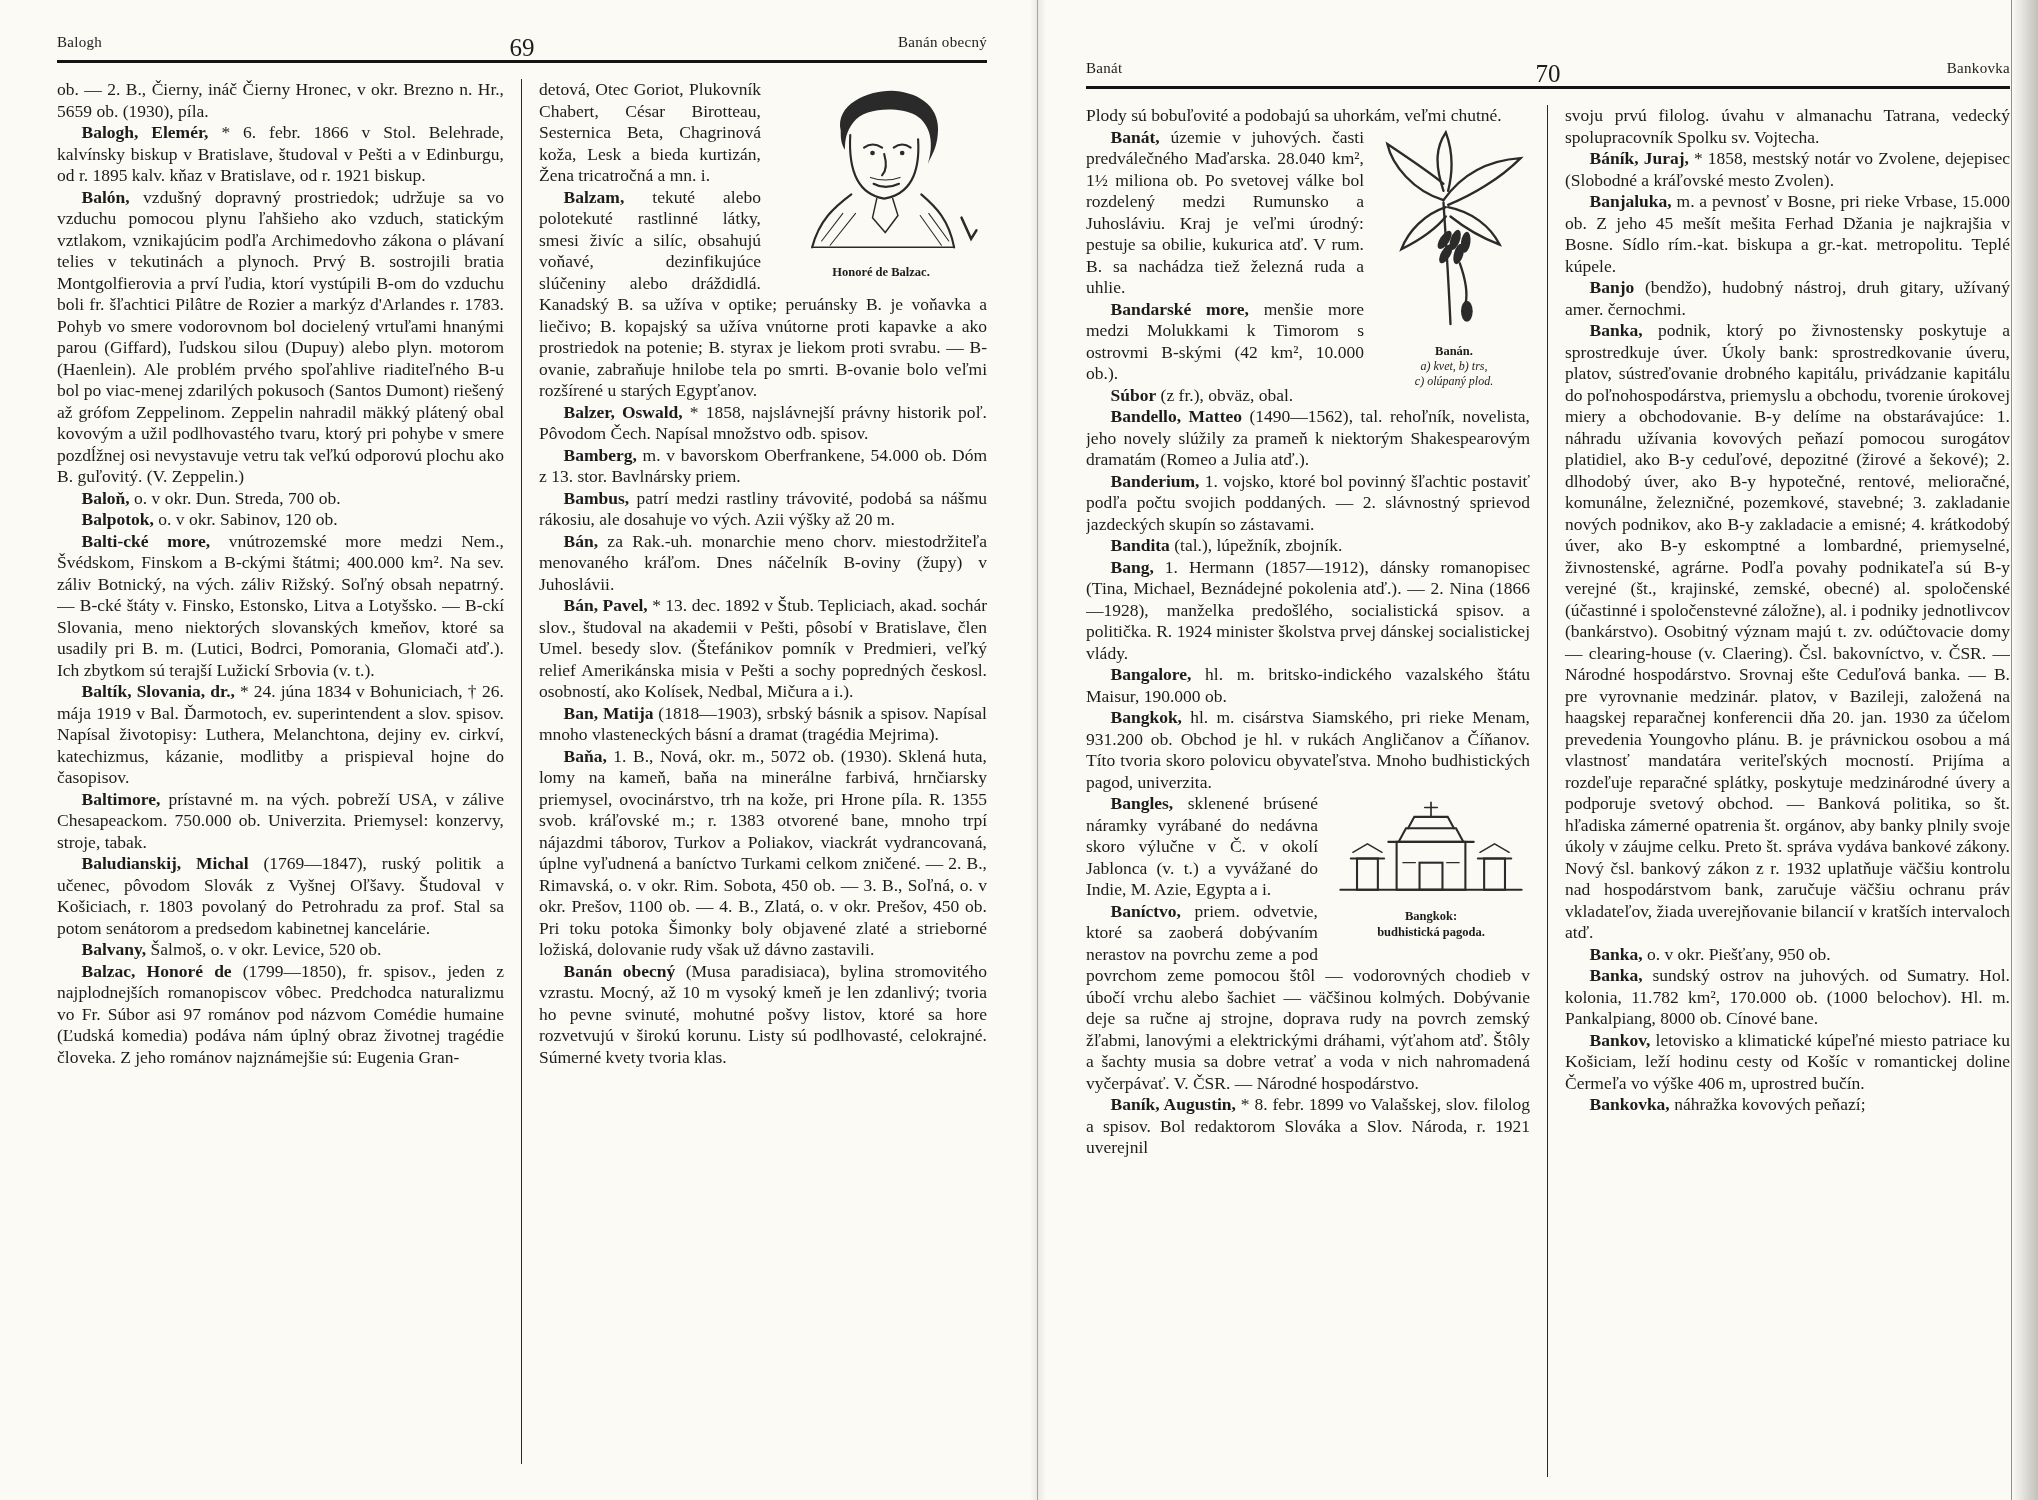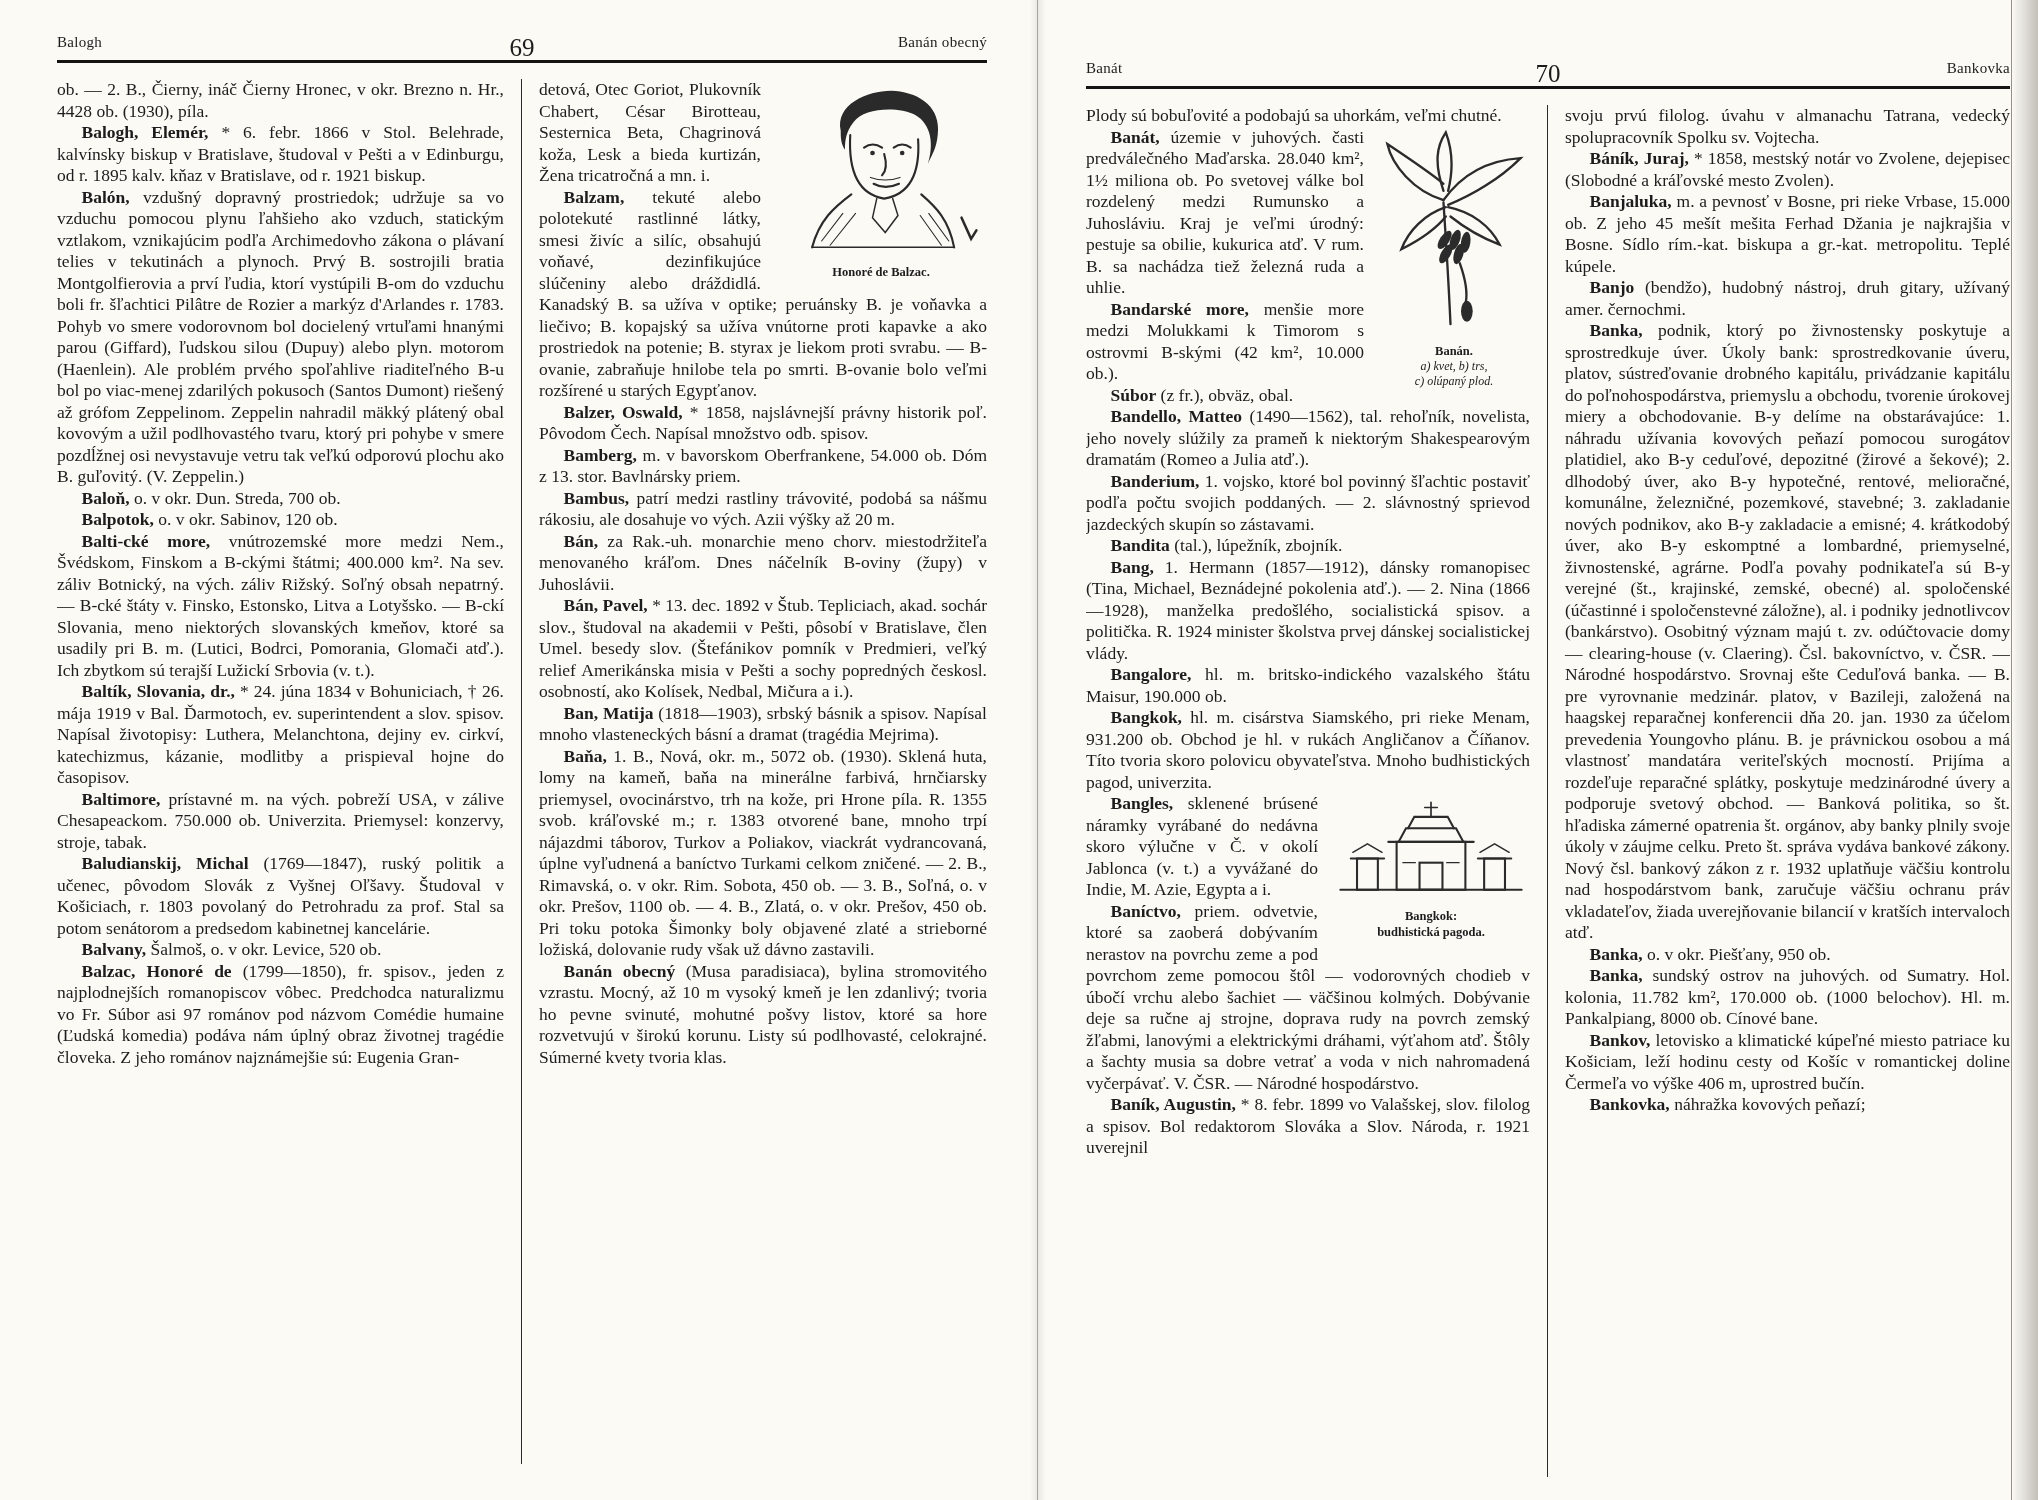--- a/index.html
+++ b/index.html
@@ -51,21 +51,21 @@
 <div class="book-edge-right"></div>
 
 <section class="page page-left">
   <header class="page-header">
     <span class="hw">Balogh</span>
     <span class="pn">69</span>
     <span class="hw">Banán obecný</span>
   </header>
   <div class="cols">
     <div class="col col-a">
-        <p class="entry cont">ob. — 2. B., Čierny, ináč Čierny Hronec, v okr. Brezno n. Hr., 4428 ob. (1930), píla.</p>
+        <p class="entry cont">ob. — 2. B., Čierny, ináč Čierny Hronec, v okr. Brezno n. Hr., 5659 ob. (1930), píla.</p>
         <p class="entry"><b class="lead">Balogh, Elemér,</b> * 6. febr. 1866 v Stol. Belehrade, kalvínsky biskup v Bratislave, študoval v Pešti a v Edinburgu, od r. 1895 kalv. kňaz v Bratislave, od r. 1921 biskup.</p>
         <p class="entry"><b class="lead">Balón,</b> vzdušný dopravný prostriedok; udržuje sa vo vzduchu pomocou plynu ľahšieho ako vzduch, statickým vztlakom, vznikajúcim podľa Archimedovho zákona o plávaní telies v tekutinách a plynoch. Prvý B. sostrojili bratia Montgolfierovia a prví ľudia, ktorí vystúpili B-om do vzduchu boli fr. šľachtici Pilâtre de Rozier a markýz d'Arlandes r. 1783. Pohyb vo smere vodorovnom bol docielený vrtuľami hnanými parou (Giffard), ľudskou silou (Dupuy) alebo plyn. motorom (Haenlein). Ale problém prvého spoľahlive riaditeľného B-u bol po viac-menej zdarilých pokusoch (Santos Dumont) riešený až grófom Zeppelinom. Zeppelin nahradil mäkký plátený obal kovovým a užil podlhovastého tvaru, ktorý pri pohybe v smere pozdĺžnej osi nevystavuje vetru tak veľkú odporovú plochu ako B. guľovitý. (V. Zeppelin.)</p>
         <p class="entry"><b class="lead">Baloň,</b> o. v okr. Dun. Streda, 700 ob.</p>
         <p class="entry"><b class="lead">Balpotok,</b> o. v okr. Sabinov, 120 ob.</p>
         <p class="entry"><b class="lead">Balti-cké more,</b> vnútrozemské more medzi Nem., Švédskom, Finskom a B-ckými štátmi; 400.000 km². Na sev. záliv Botnický, na vých. záliv Rižský. Soľný obsah nepatrný. — B-cké štáty v. Finsko, Estonsko, Litva a Lotyšsko. — B-ckí Slovania, meno niektorých slovanských kmeňov, ktoré sa usadily pri B. m. (Lutici, Bodrci, Pomorania, Glomači atď.). Ich zbytkom sú terajší Lužickí Srbovia (v. t.).</p>
         <p class="entry"><b class="lead">Baltík, Slovania, dr.,</b> * 24. júna 1834 v Bohuniciach, † 26. mája 1919 v Bal. Ďarmotoch, ev. superintendent a slov. spisov. Napísal životopisy: Luthera, Melanchtona, dejiny ev. cirkví, katechizmus, kázanie, modlitby a prispieval hojne do časopisov.</p>
         <p class="entry"><b class="lead">Baltimore,</b> prístavné m. na vých. pobreží USA, v zálive Chesapeackom. 750.000 ob. Univerzita. Priemysel: konzervy, stroje, tabak.</p>
         <p class="entry"><b class="lead">Baludianskij, Michal</b> (1769—1847), ruský politik a učenec, pôvodom Slovák z Vyšnej Oľšavy. Študoval v Košiciach, r. 1803 povolaný do Petrohradu za prof. Stal sa potom senátorom a predsedom kabinetnej kancelárie.</p>
         <p class="entry"><b class="lead">Balvany,</b> Šalmoš, o. v okr. Levice, 520 ob.</p>
         <p class="entry"><b class="lead">Balzac, Honoré de</b> (1799—1850), fr. spisov., jeden z najplodnejších romanopiscov vôbec. Predchodca naturalizmu vo Fr. Súbor asi 97 románov pod názvom Comédie humaine (Ľudská komedia) podáva nám úplný obraz životnej tragédie človeka. Z jeho románov najznámejšie sú: Eugenia Gran-</p>

